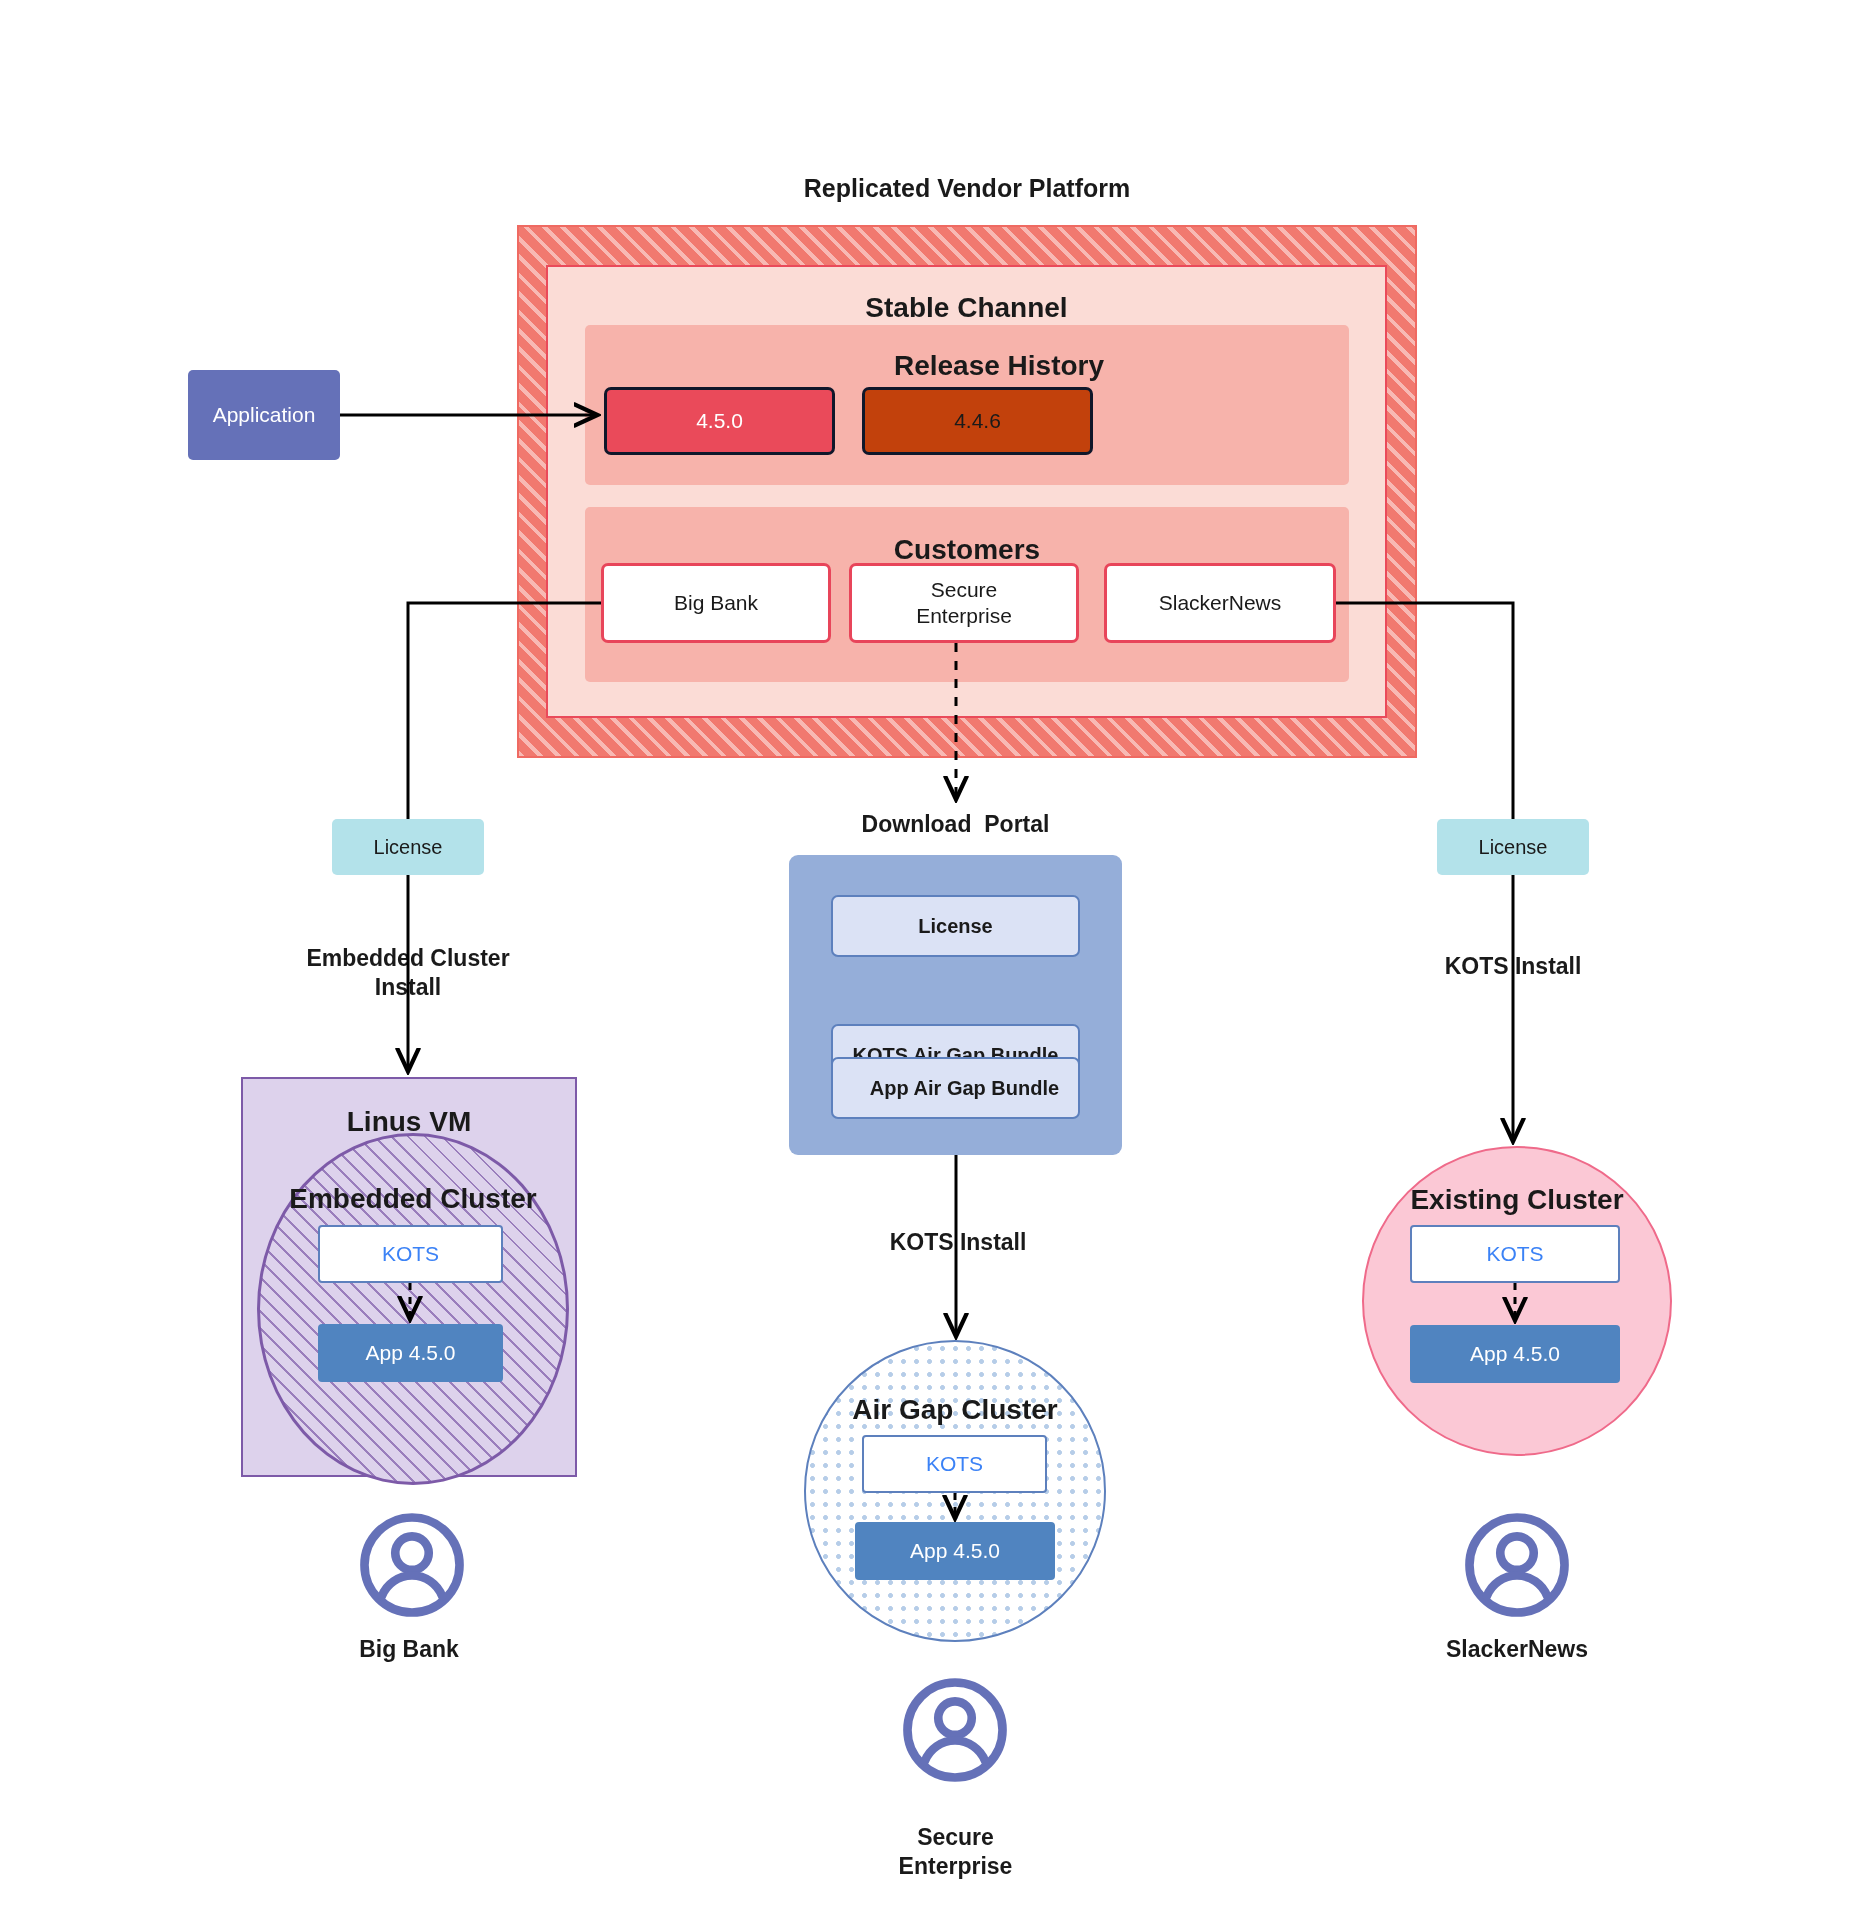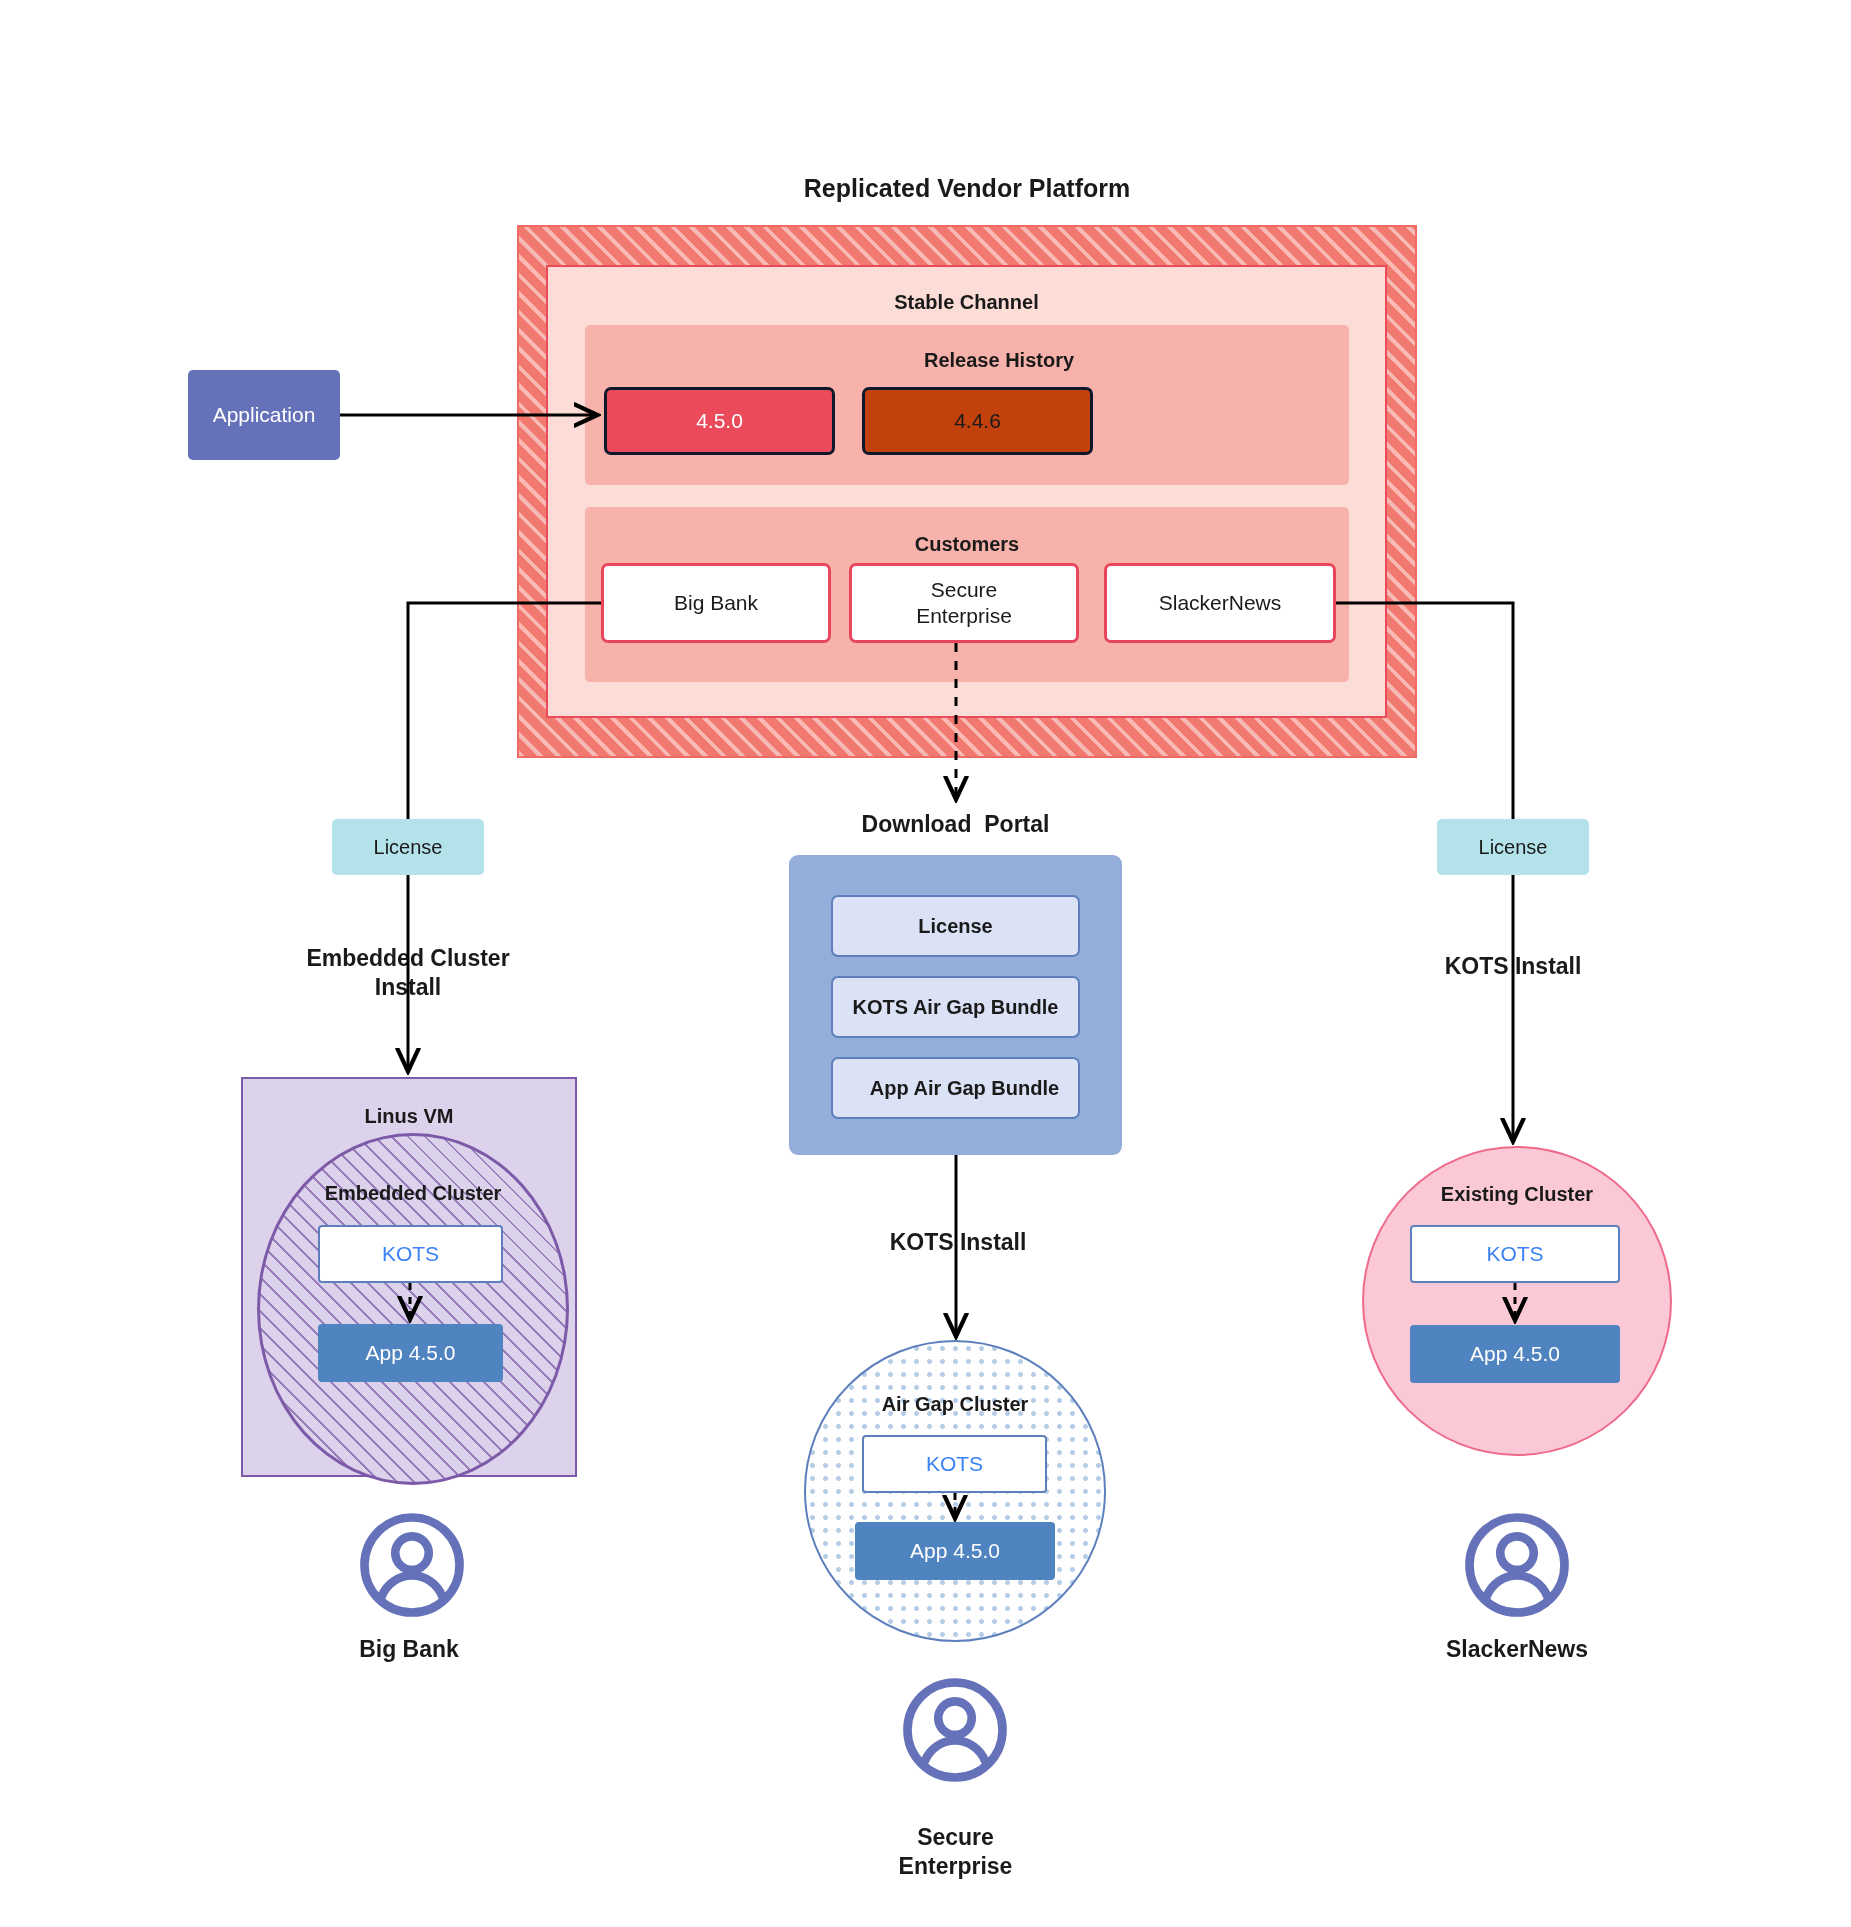--- a/index.html
+++ b/index.html
@@ -23,21 +23,21 @@
   
   .lbl {
     position: absolute;
     text-align: center;
     white-space: pre;
     line-height: 1.28;
     color: #1a1a1a;
   }
   .title-lg { font-size: 25px; font-weight: 700; }
   .title-md { font-size: 23px; font-weight: 700; }
-  .title-sm { font-size: 20px; font-weight: 700; }
+  .title-sm { font-size: 28px; font-weight: 700; }
 
   
   .platform-frame {
     left: 517px; top: 225px; width: 900px; height: 533px;
     background-color: #f1796f;
     background-image: repeating-linear-gradient(
         45deg,
         rgba(255,255,255,0.48) 0px,
         rgba(255,255,255,0.48) 4px,
         rgba(241,121,111,0) 4px,
@@ -216,21 +216,21 @@
   <div class="abs license-chip" style="left:1437px; top:819px;">License</div>
 
   <div class="lbl title-md" style="left:218px; top:944px; width:380px;">Embedded Cluster
 Install</div>
   <div class="lbl title-md" style="left:1323px; top:952px; width:380px;">KOTS Install</div>
   <div class="lbl title-md" style="left:768px; top:1228px; width:380px;">KOTS Install</div>
 
   <div class="lbl title-md" style="left:789px; top:810px; width:333px;">Download  Portal</div>
   <div class="abs portal-box"></div>
   <div class="abs portal-item" style="top:895px;">License</div>
-  <div class="abs portal-item" style="top:976px;">KOTS Air Gap Bundle</div>
+  <div class="abs portal-item" style="top:1024px;">KOTS Air Gap Bundle</div>
   <div class="abs portal-item" style="top:1057px;padding-left:18px;">App Air Gap Bundle</div>
 
   <div class="abs linusvm-rect"></div>
   <div class="lbl title-sm" style="left:241px; top:1104px; width:336px;">Linus VM</div>
 
   <div class="abs embedded-circle"></div>
   <div class="lbl title-sm" style="left:257px; top:1181px; width:312px;">Embedded Cluster</div>
 
   <div class="abs kots-box" style="left:318px; top:1225px; width:185px;">KOTS</div>
   <div class="abs app-box" style="left:318px; top:1324px; width:185px;">App 4.5.0</div>

